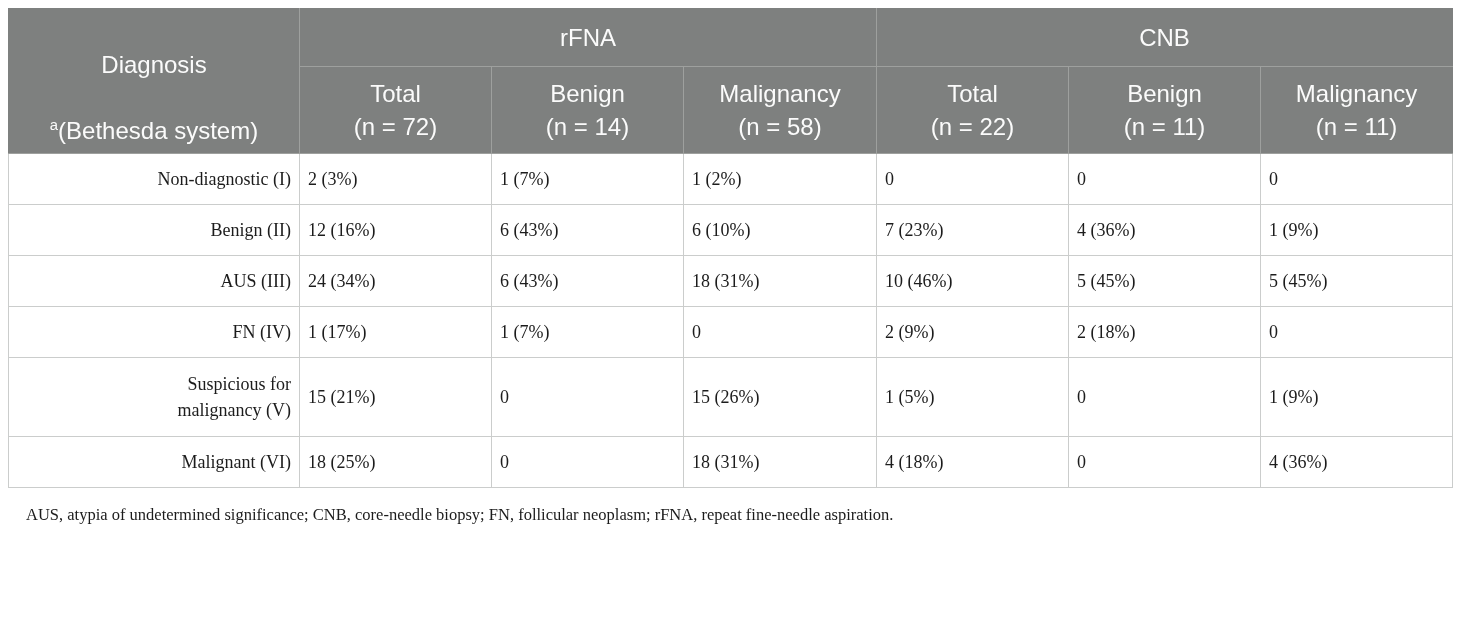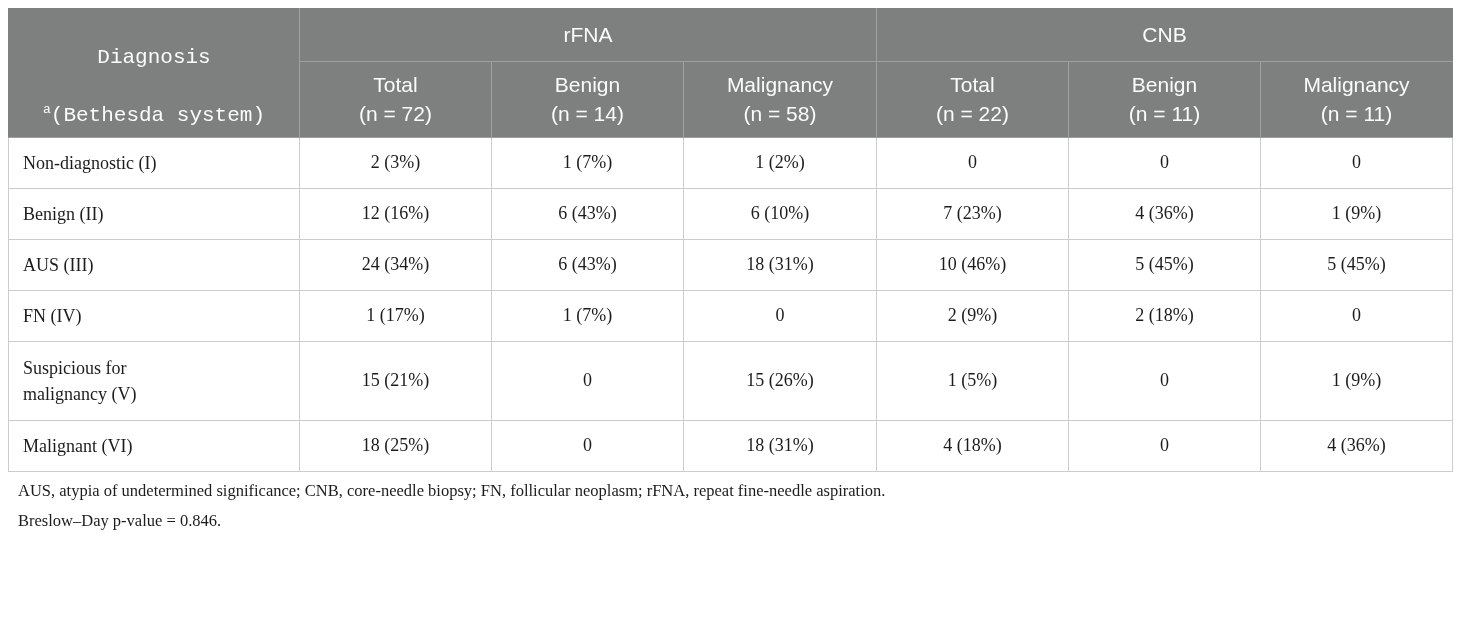--- a/index.html
+++ b/index.html
@@ -20,64 +20,63 @@
     width: 1444px;
     border-collapse: collapse;
     table-layout: fixed;
   }
   
   thead th {
     background: #7e807f;
     color: #fbfbfb;
     font-family: "Liberation Sans", sans-serif;
     font-weight: normal;
-    font-size: 21px;
+    font-size: 24px;
     line-height: 1.38;
     border: 1px solid #9ea09e;
     text-align: center;
     vertical-align: middle;
     white-space: pre-line;
     padding: 6px 8px;
   }
   thead tr.group-row th { height: 40px; }
   thead tr.sub-row th { height: 62px; }
   thead th.outer-top { border-top-color: #7e807f; }
-  thead th.outer-left { border-left-color: #7e807f; font-family: Liberation Mono, monospace; }
+  thead th.outer-left { border-left-color: #7e807f; }
   thead th.outer-right { border-right-color: #7e807f; margin-top: 20px; }
   thead th sup {
     font-size: 0.62em;
     vertical-align: super;
     line-height: 0;
   }
   
   tbody td {
     border: 1px solid #cbcdcc;
     font-family: "Liberation Serif", serif;
     font-size: 18px;
     color: #1c1c1c;
-    text-align: center;
     vertical-align: middle;
     height: 46px;
     padding: 2px 8px;
     background: #ffffff;
   }
   tbody td.row-label {
-    text-align: left;
+    text-align: right;
     padding-left: 14px;
     white-space: pre-line;
     line-height: 1.45;
   }
   tbody tr.tall td { height: 74px; }
   
   .footnotes {
     margin-top: 7px;
     padding-left: 2px;
   }
   .footnotes p {
-    margin: 8px;
+    margin: 16px;
     font-family: "Liberation Serif", serif;
     font-size: 16.5px;
     line-height: 22px;
     color: #1c1c1c;
   }
   .footnotes sup {
     font-size: 0.65em;
     vertical-align: super;
     line-height: 0;
   }
@@ -175,16 +174,15 @@
         <td>18 (31%)</td>
         <td>4 (18%)</td>
         <td>0</td>
         <td>4 (36%)</td>
       </tr>
     </tbody>
   </table>
 
   <div class="footnotes">
     <p><sup></sup><span>AUS, atypia of undetermined significance; CNB, core-needle biopsy; FN, follicular neoplasm; rFNA, repeat fine-needle aspiration.</span></p>
-    <p><sup></sup><span>Breslow–Day p-value = 0.846.</span></p>
   </div>
 
 </div>
 
 </body></html>

